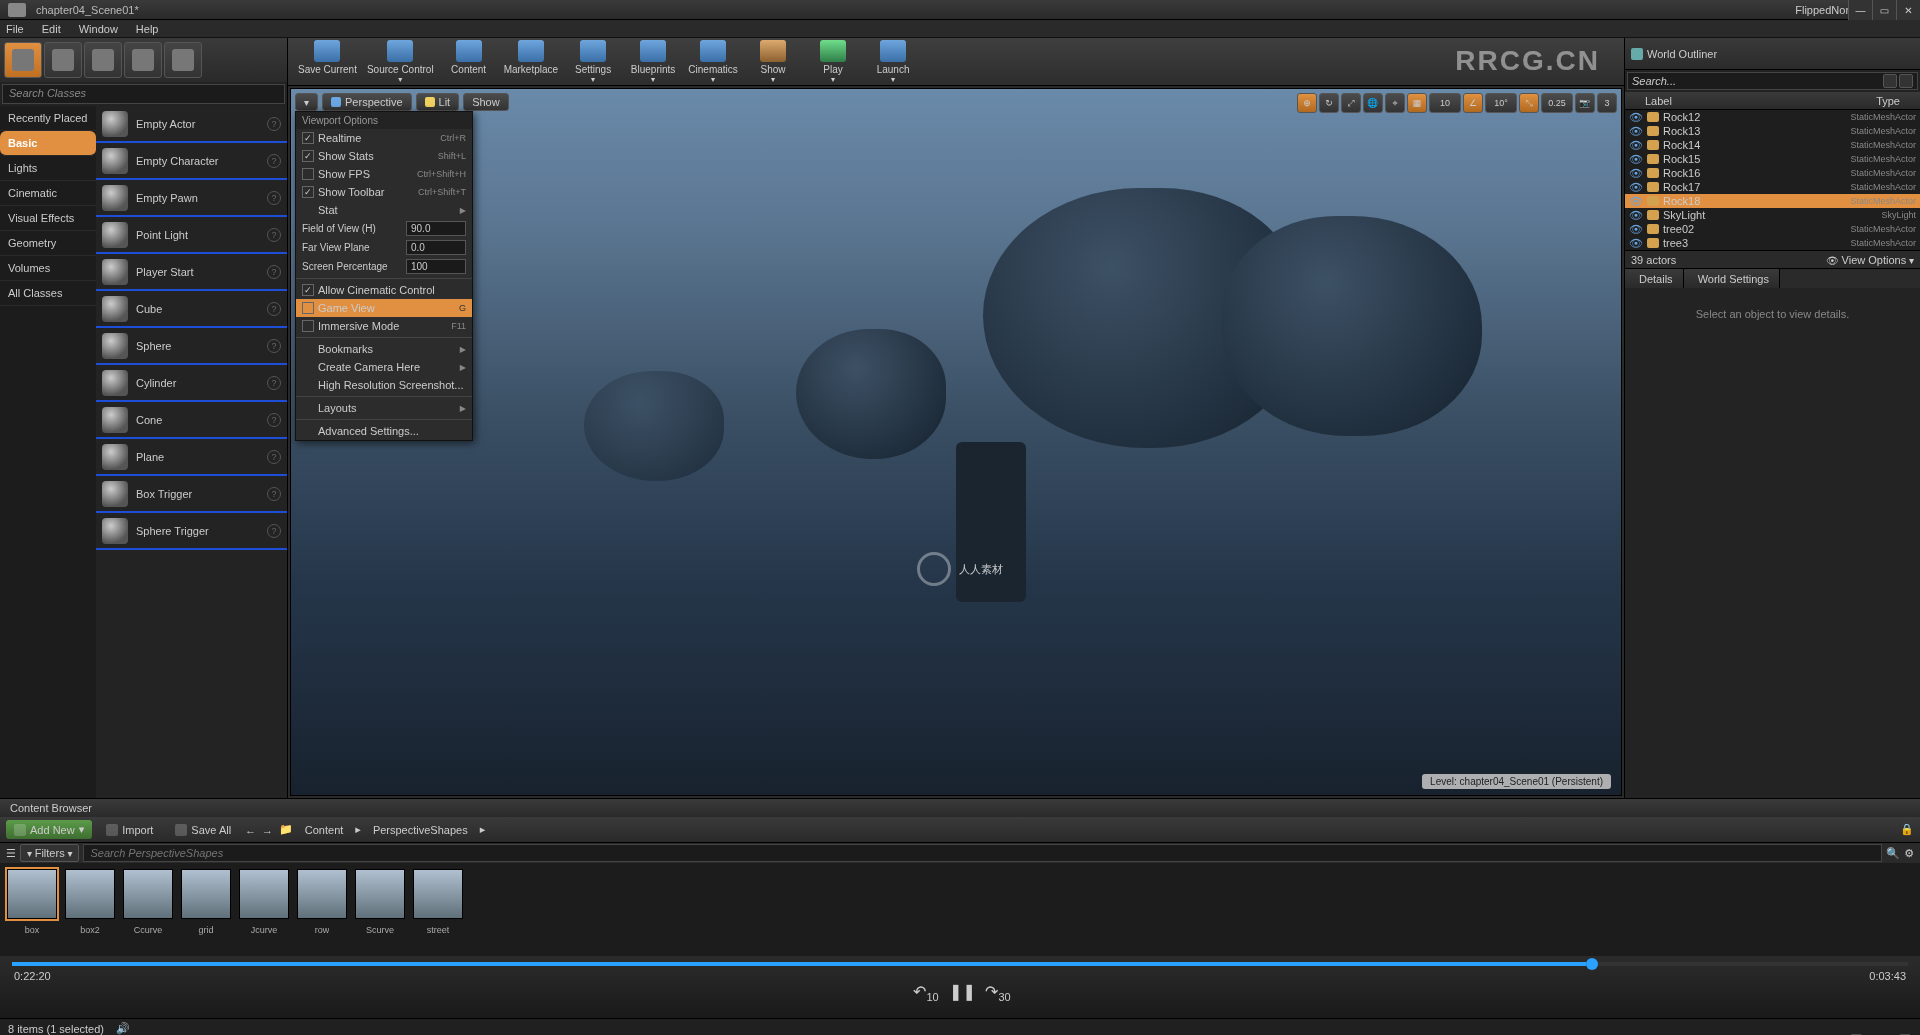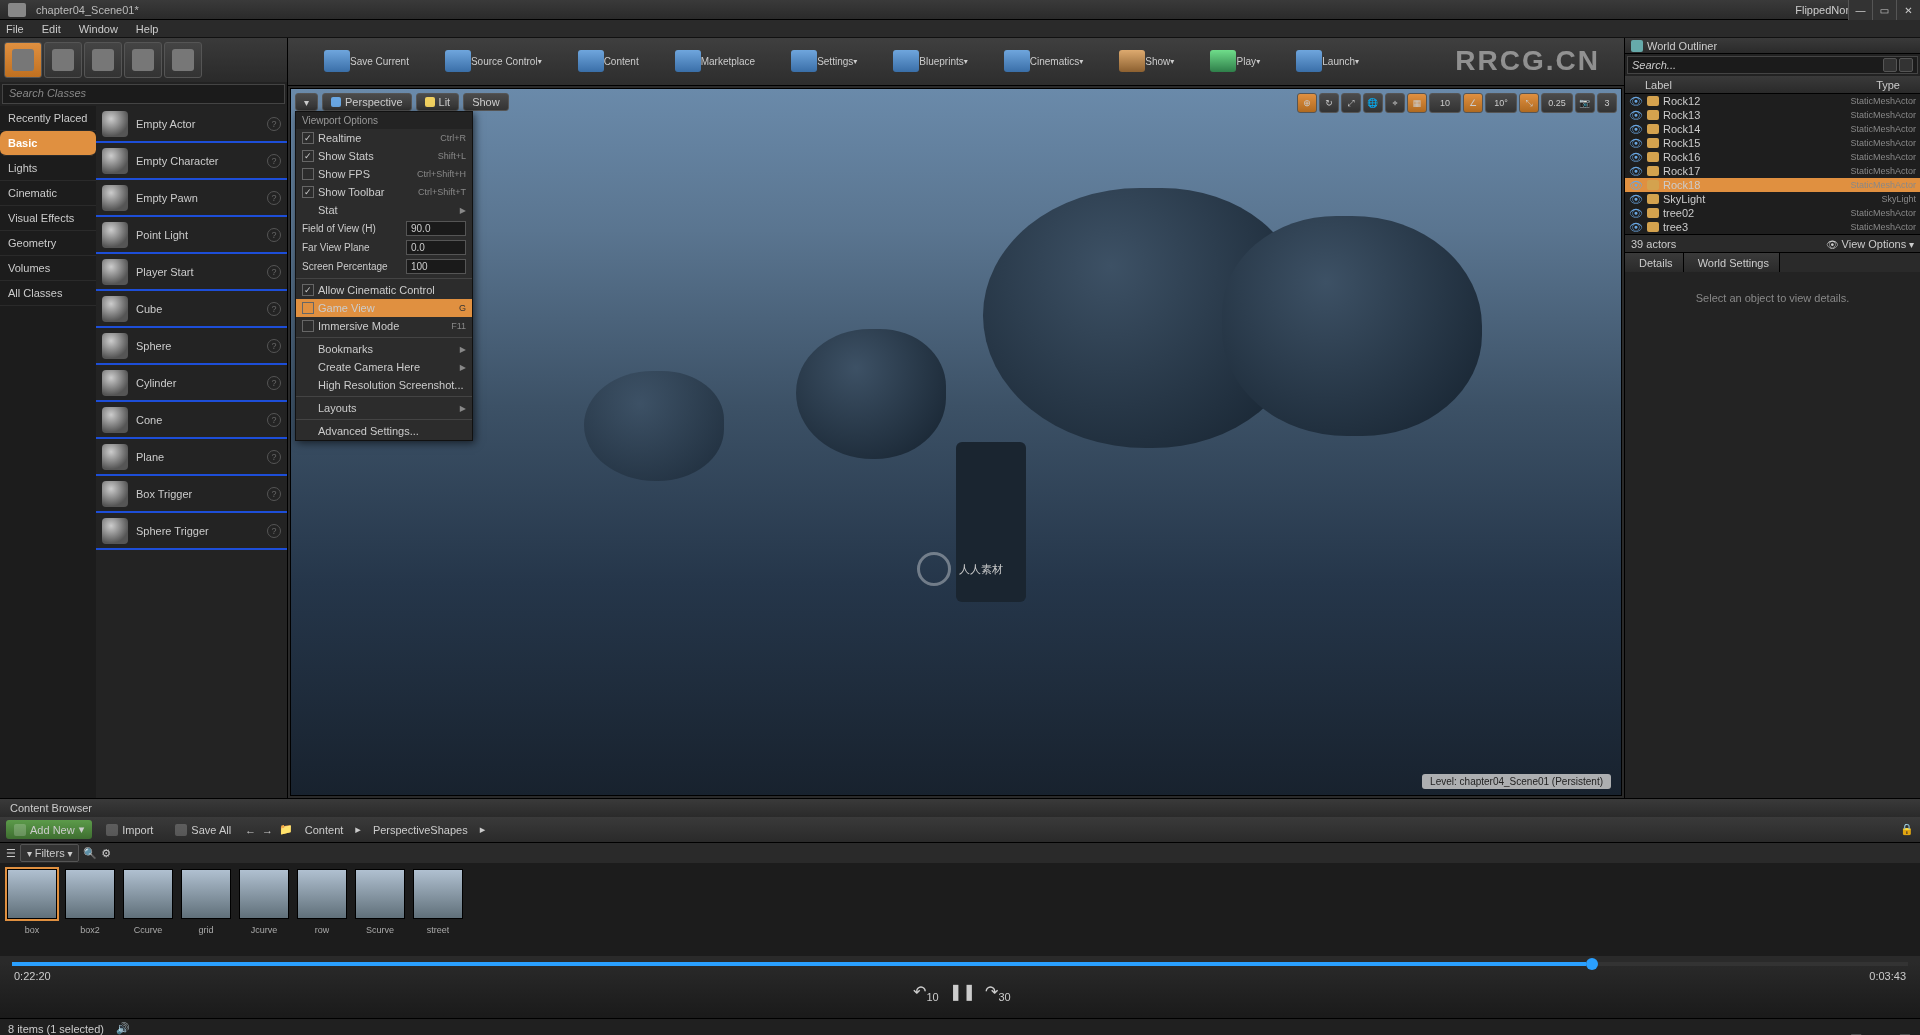--- a/index.html
+++ b/index.html
@@ -33,21 +33,21 @@
 .cat-item { padding: 6px 8px; border-bottom: 1px solid #2a2a2a; font-size: 11px; }
 .cat-item.sel { background: #e09040; color: #fff; font-weight: bold; border-radius: 6px; }
 .actor-list { flex: 1; background: #232323; overflow: hidden; }
 .actor-row { height: 37px; display: flex; align-items: center; padding: 0 6px; border-bottom: 2px solid #1d4ed8; }
 .actor-thumb { width: 26px; height: 26px; background: radial-gradient(circle at 35% 30%, #ccc, #555 70%); border-radius: 4px; margin-right: 8px; }
 .actor-row .q { margin-left: auto; width: 14px; height: 14px; border: 1px solid #555; border-radius: 50%; color: #666; text-align: center; line-height: 12px; font-size: 9px; }
 
 
 .center-col { flex: 1; display: flex; flex-direction: column; background: #2a2a2a; }
 .toolbar { height: 48px; background: linear-gradient(#3f3f3f,#2d2d2d); display: flex; align-items: center; padding: 0 6px; gap: 2px; border-bottom: 1px solid #000; }
-.tool-btn { min-width: 58px; height: 44px; display: flex; flex-direction: row; align-items: center; justify-content: space-between; border-radius: 3px; padding: 0 4px; margin-left: 26px; }
+.tool-btn { min-width: 58px; height: 44px; display: flex; flex-direction: column; align-items: center; justify-content: flex-start; border-radius: 3px; padding: 0 4px; }
 .tool-ico { width: 26px; height: 22px; background: linear-gradient(#6fa6dd,#3a6fa8); border-radius: 3px; margin-bottom: 2px; }
 .tool-ico.green { background: linear-gradient(#6fdd8a,#2f7f4a); }
 .tool-ico.orange { background: linear-gradient(#ddaa6f,#8c6030); }
 .tool-lbl { font-size: 10px; color: #ccc; white-space: nowrap; }
 
 .viewport-wrap { flex: 1; position: relative; margin: 2px; background: #101820; border: 1px solid #000; }
 .vp-header { position: absolute; top: 4px; left: 4px; display: flex; gap: 4px; z-index: 5; }
 .vp-chip { background: linear-gradient(#4b4b4b,#333); border: 1px solid #555; border-radius: 3px; padding: 2px 8px; font-size: 10px; display: flex; align-items: center; gap: 4px; }
 .vp-chip .mini-ico { width: 10px; height: 10px; background: #69a6e2; border-radius: 2px; }
 .vp-chip.lit .mini-ico { background: #f0d060; }
@@ -69,21 +69,21 @@
 .vp-mi.hl { background: #e09040; color: #111; }
 .vp-mi.hl .sc { color: #333; }
 .vp-mi.arrow::after { content: "▶"; position: absolute; right: 6px; font-size: 8px; color: #888; }
 .vp-sep { height: 1px; background: #444; margin: 2px 0; }
 .vp-field { padding: 2px 6px; display: flex; align-items: center; gap: 4px; }
 .vp-field label { flex: 1; font-size: 10px; }
 .vp-field input { width: 60px; background: #1a1a1a; border: 1px solid #555; color: #ccc; padding: 1px 4px; font-size: 10px; }
 
 
 .right-col { width: 296px; display: flex; flex-direction: column; background: #222; border-left: 1px solid #000; }
-.panel-tab { height: 16px; background: linear-gradient(#3a3a3a,#2a2a2a); display: flex; align-items: center; padding: 0 6px; gap: 4px; border-bottom: 1px solid #000; }
+.panel-tab { height: 32px; background: linear-gradient(#3a3a3a,#2a2a2a); display: flex; align-items: center; padding: 0 6px; gap: 4px; border-bottom: 1px solid #000; }
 .panel-tab .pico { width: 12px; height: 12px; background: #6aa; border-radius: 2px; }
 .outliner-search { height: 18px; margin: 2px; background: #1b1b1b; border: 1px solid #444; display: flex; align-items: center; padding: 0 4px; color: #888; font-style: italic; }
 .outliner-search .sp { margin-left: auto; display: flex; gap: 2px; }
 .outliner-search .sp span { width: 14px; height: 14px; background: #333; border: 1px solid #555; border-radius: 2px; }
 .ol-head { height: 18px; background: linear-gradient(#3a3a3a,#2a2a2a); display: flex; align-items: center; padding: 0 20px; border-bottom: 1px solid #000; }
 .ol-head span:first-child { flex: 1; }
 .ol-list { background: #1e1e1e; }
 .ol-row { height: 14px; display: flex; align-items: center; padding: 0 4px; font-size: 10px; }
 .ol-row.sel { background: #e09040; color: #111; }
 .ol-eye { width: 14px; text-align: center; color: #69a6e2; }
@@ -533,20 +533,21 @@
     <span>←</span>
     <span>→</span>
     <span>📁</span>
     <span class="crumb">Content</span>▸
     <span class="crumb">PerspectiveShapes</span>▸
     <span style="margin-left:auto">🔒</span>
   </div>
   <div class="cb-filter">
     <span>☰</span>
     <span class="fbtn">▾ <span>Filters</span> ▾</span>
+    <input placeholder="Search PerspectiveShapes" style="">
     <span>🔍</span>
     <span>⚙</span>
   </div>
   <div class="cb-assets" id="cb-assets">
       <div class="asset">
         <div class="asset-thumb sel"></div>
         <div class="asset-name">box</div>
       </div>
       <div class="asset">
         <div class="asset-thumb"></div>

